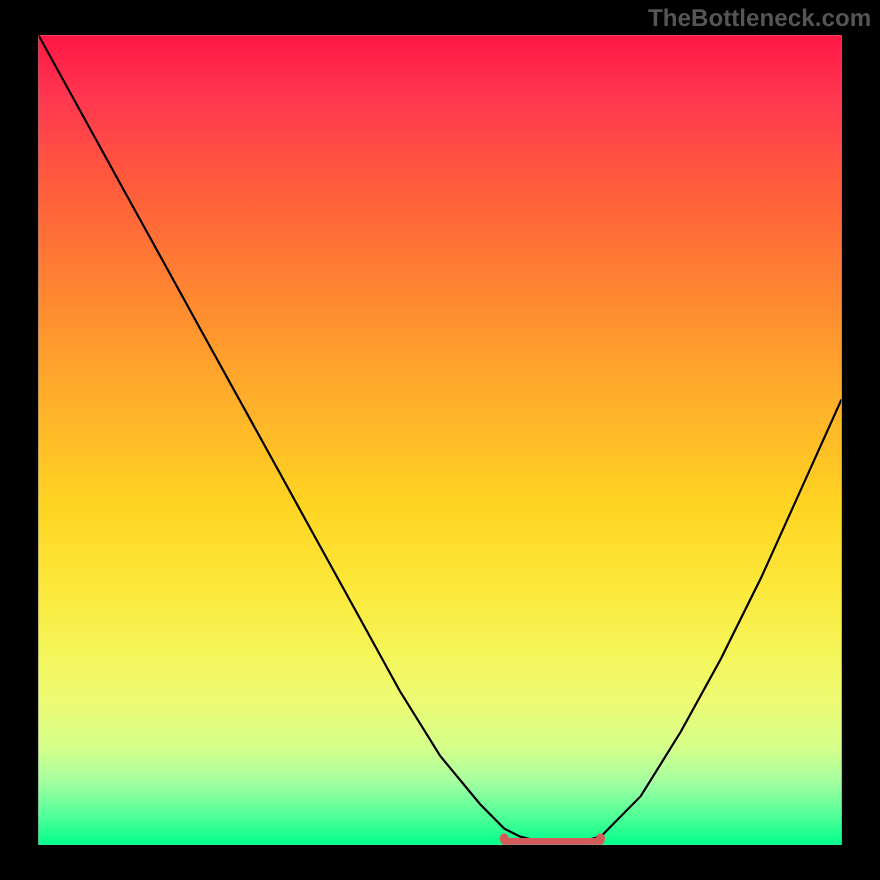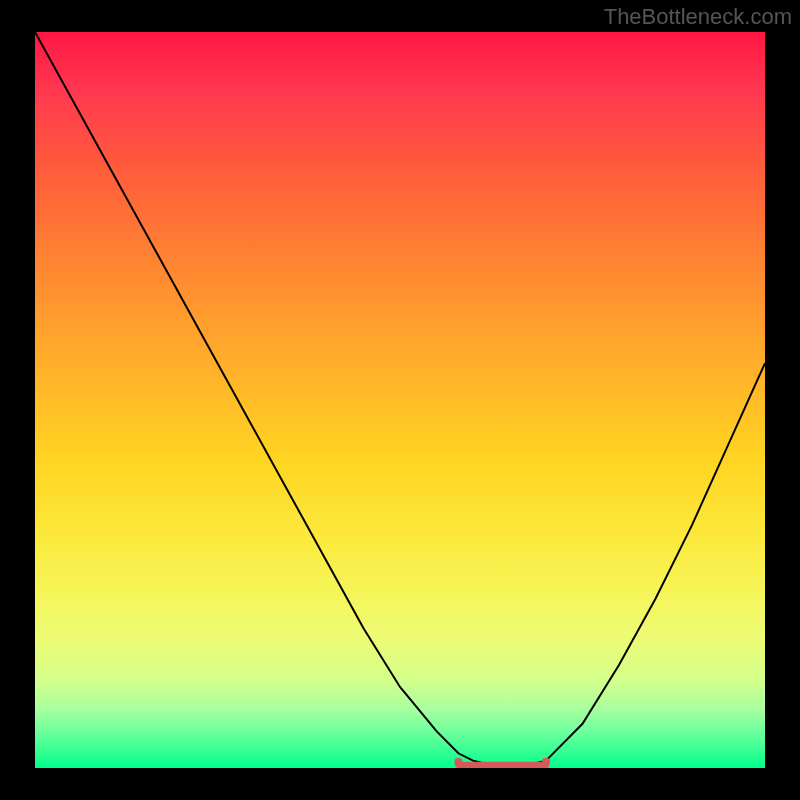--- a/index.html
+++ b/index.html
@@ -1,17 +1,17 @@
 <!DOCTYPE html>
 <html><head>
 <meta charset="utf-8">
 <style>
 *{margin:0;padding:0;box-sizing:border-box}
 body{width:800px;height:800px;background:#000;position:relative;font-family:Arial,sans-serif}
-.attribution{position:absolute;top:4px;right:8px;color:#555;font-size:22px;font-weight:400;z-index:10}
+.attribution{position:absolute;top:4px;right:8px;color:#555;font-size:22px;font-weight:700;z-index:10}
 .plot{position:absolute;left:35px;top:32px;width:730px;height:736px;background:#fff}
 .gradient{position:absolute;inset:0;background:linear-gradient(to bottom,
  #ff1744 0%,
  #ff3850 8%,
  #ff5a3c 18%,
  #ff7a34 28%,
  #ff9a2e 38%,
  #ffb728 48%,
  #ffd422 58%,
  #fce83a 68%,

